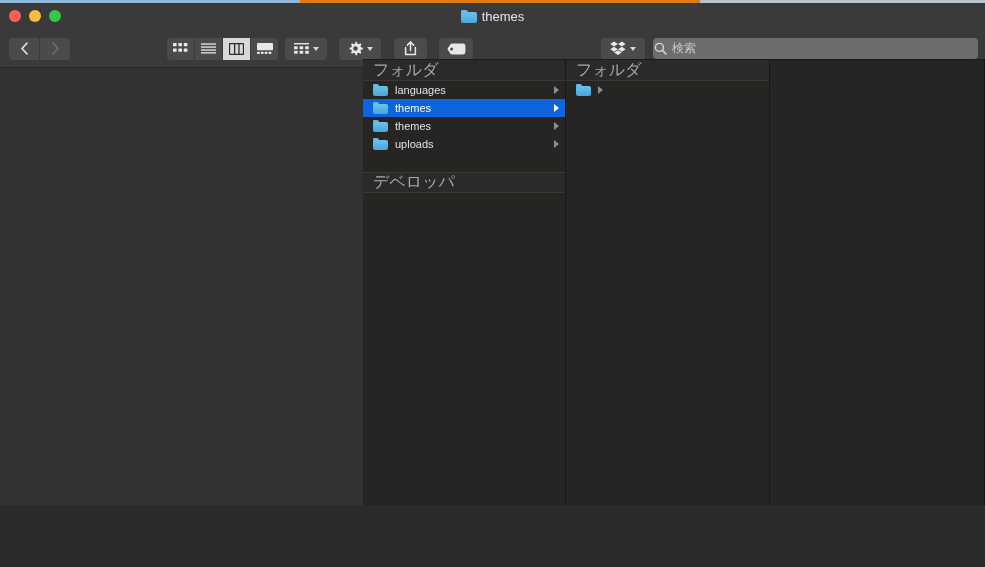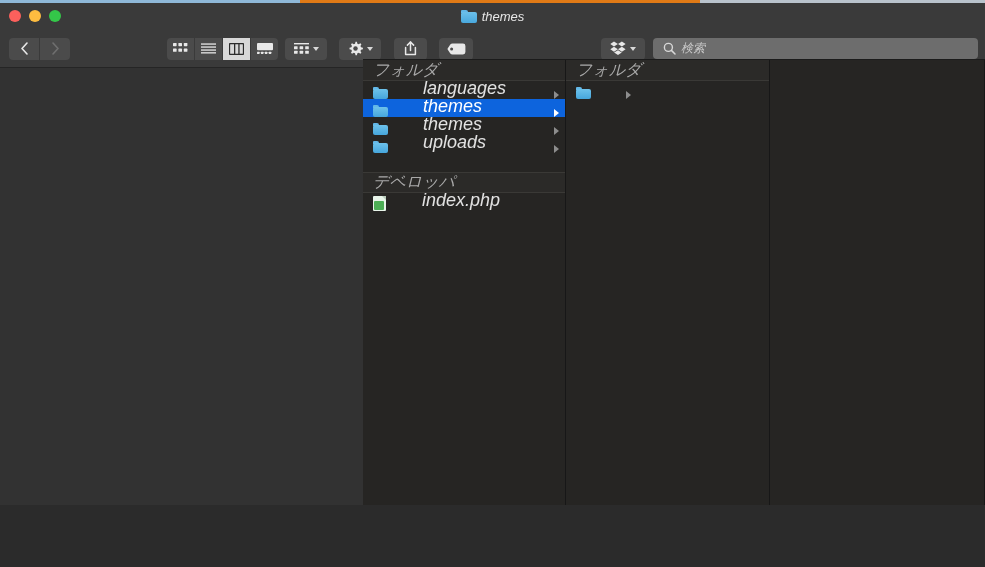--- a/index.html
+++ b/index.html
@@ -13,21 +13,20 @@
     overflow: hidden;
     font-family: "Liberation Sans", "DejaVu Sans", sans-serif;
     -webkit-font-smoothing: antialiased;
   }
   .screen {
     position: relative;
     width: 985px;
     height: 505px;
     overflow: hidden;
     background: #2f2f2f;
-    font-style: italic;
   }
 
   
   .bg-topstrip-blue {
     position: absolute;
     left: 0; top: 0;
     width: 300px; height: 4px;
     background: #8fb8d8;
   }
   .bg-topstrip-orange {
@@ -269,21 +268,21 @@
 
   .searchbox {
     position: absolute;
     left: 653px;
     width: 325px;
     height: 21px;
     background: #6d6d6d;
     border-radius: 4px;
     display: flex;
     align-items: center;
-    padding-left: 10px;
+    padding-left: 1px;
     gap: 5px;
     box-sizing: border-box;
     cursor: text;
   }
   .search-ph {
     font-size: 12px;
     color: #c9c9c9;
   }
 
   
@@ -335,28 +334,27 @@
     color: #a9a9a9;
     box-sizing: border-box;
   }
   .group-header.second {
     border-top: 1px solid #3a3936;
     margin-top: 19px;
   }
   .row {
     height: 18px;
     display: flex;
-    align-items: flex-end;
+    align-items: center;
     padding-left: 10px;
     padding-right: 6px;
-    font-size: 18px;
+    font-size: 11px;
     color: #e2e2e2;
     cursor: default;
     box-sizing: border-box;
-    gap: 28px;
   }
   .row.selected {
     background: #0d64dd;
     color: #ffffff;
   }
   .row-folder-icon {
     width: 15px; height: 12px;
     position: relative;
     flex: 0 0 15px;
     margin-right: 7px;
@@ -610,27 +608,20 @@
           <span class="disclosure"></span>
         </div>
         <div class="row">
           <span class="row-folder-icon"></span>
           <span class="row-label">uploads</span>
           <span class="disclosure"></span>
         </div>
 
         <div class="group-header second">デベロッパ</div>
 
-        <div class="row">
-          <span class="php-icon">
-            <span class="fold"></span>
-            <span class="badge"></span>
-          </span>
-          <span class="row-label">index.php</span>
-        </div>
 
         <div class="col-divider-grip">
           <span></span>
             <span></span>
         </div>
       </div>
 
       <div class="col col-2">
         <div class="group-header">フォルダ</div>
         <div class="row">

